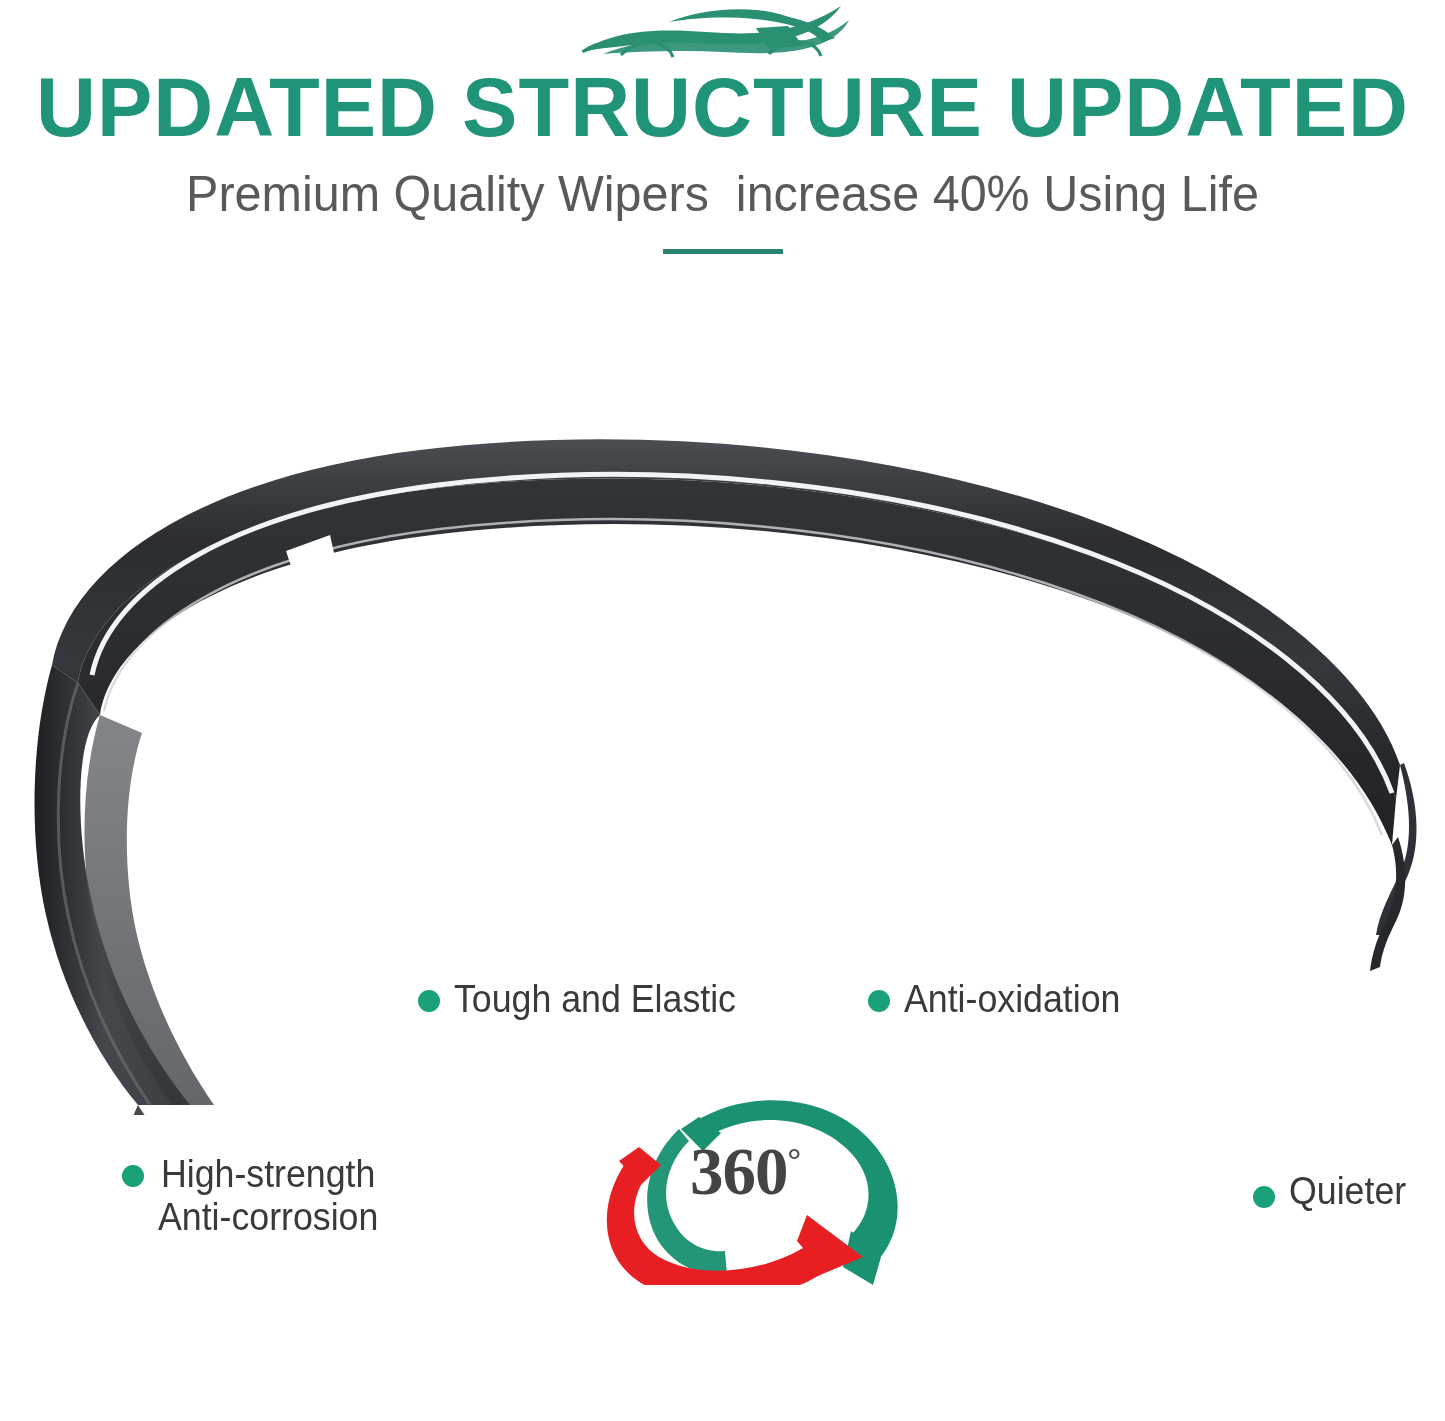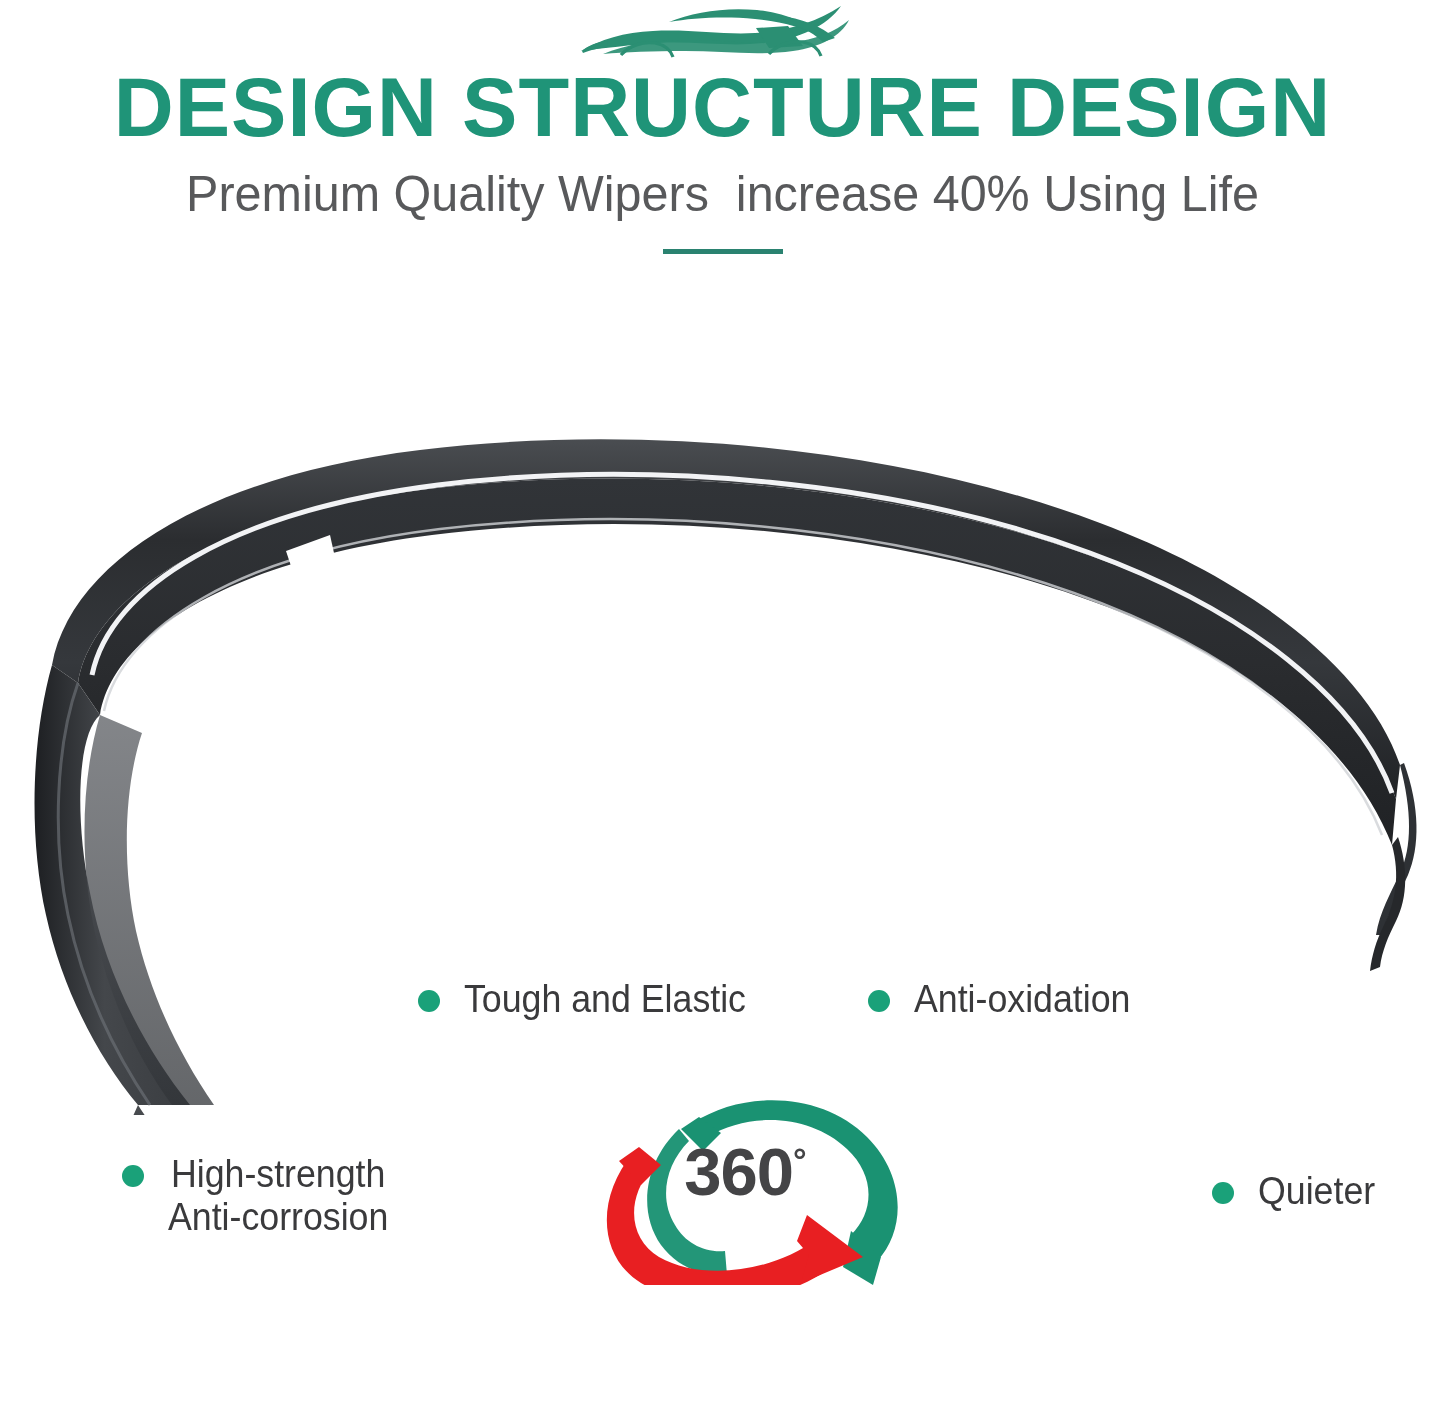--- a/index.html
+++ b/index.html
@@ -71,21 +71,21 @@
     height: 700px;
   }
 
   .strip-svg { position: absolute; top: 0; left: 0; }
 
   
   .feat {
     position: absolute;
     display: flex;
     align-items: flex-start;
-    gap: 24px;
+    gap: 14px;
     white-space: nowrap;
   }
   .feat .dot {
     flex: 0 0 auto;
     width: 22px; height: 22px;
     border-radius: 50%;
     background: #1aa179;
     margin-top: 12px;
   }
   .feat .txt {
@@ -93,36 +93,36 @@
     font-size: 38px;
     color: #3a3a3c;
     line-height: 1.12;
     transform: scaleX(0.94);
     transform-origin: left center;
   }
 
   .feat-tough  { left: 418px;  top: 563px; }
   .feat-anti   { left: 868px;  top: 563px; }
   .feat-high   { left: 122px;  top: 738px; text-align: center; }
-  .feat-quiet  { left: 1212px; top: 755px; }
+  .feat-quiet  { left: 1253px; top: 755px; align-items: center; }
 
   
   .badge-360 {
     position: absolute;
     left: 575px;
     top: 660px;
     width: 340px;
     height: 210px;
   }
   .badge-360 .num {
     position: absolute;
     left: 0; right: 0;
     top: 58px;
     text-align: center;
-    font-family: Liberation Sans, sans-serif;
+    font-family: Liberation Serif, serif;
     font-size: 67px;
     font-weight: bold;
     color: #444446;
     letter-spacing: -1px;
   }
   .badge-360 .num .deg {
     font-size: 34px;
     vertical-align: super;
     font-weight: bold;
   }
@@ -193,21 +193,21 @@
         <path d="M206 14 C 228 16, 248 24, 262 36 L 250 40 C 238 29, 222 21, 204 18 Z"></path>
         <path d="M183 26 L 215 24 L 230 44 L 196 46 Z"></path>
         <path d="M9 49 C 14 44, 24 40, 34 39 L 35 45 C 27 46, 17 48, 10 51 Z"></path>
       </g>
       <g fill="none" stroke="#2b8f73" stroke-width="3.2">
         <path d="M48 53 C 56 44, 70 39, 82 41 C 92 43, 98 49, 100 55"></path>
         <path d="M196 52 C 204 43, 218 38, 230 40 C 240 42, 246 48, 248 54"></path>
       </g>
     </svg>
 
-    <div class="main-title">DESIGN STRUCTURE DESIGN</div>
+    <div class="main-title">UPDATED STRUCTURE UPDATED</div>
     <div class="sub-title">Premium Quality Wipers  increase 40% Using Life</div>
     <div class="title-rule"></div>
   </div>
 
   <div class="stage">
 
     <svg class="strip-svg" width="1445" height="700" viewBox="0 0 1445 700">
       <defs>
         <linearGradient id="gTop" x1="0" y1="0" x2="0" y2="1">
           <stop offset="0%" stop-color="#4a4d51"></stop>

